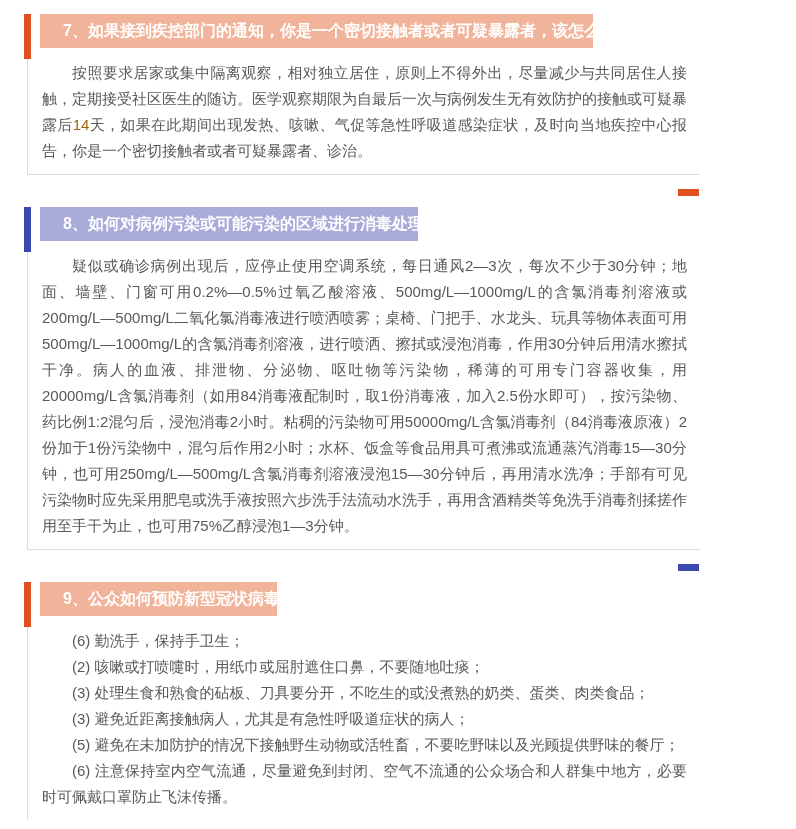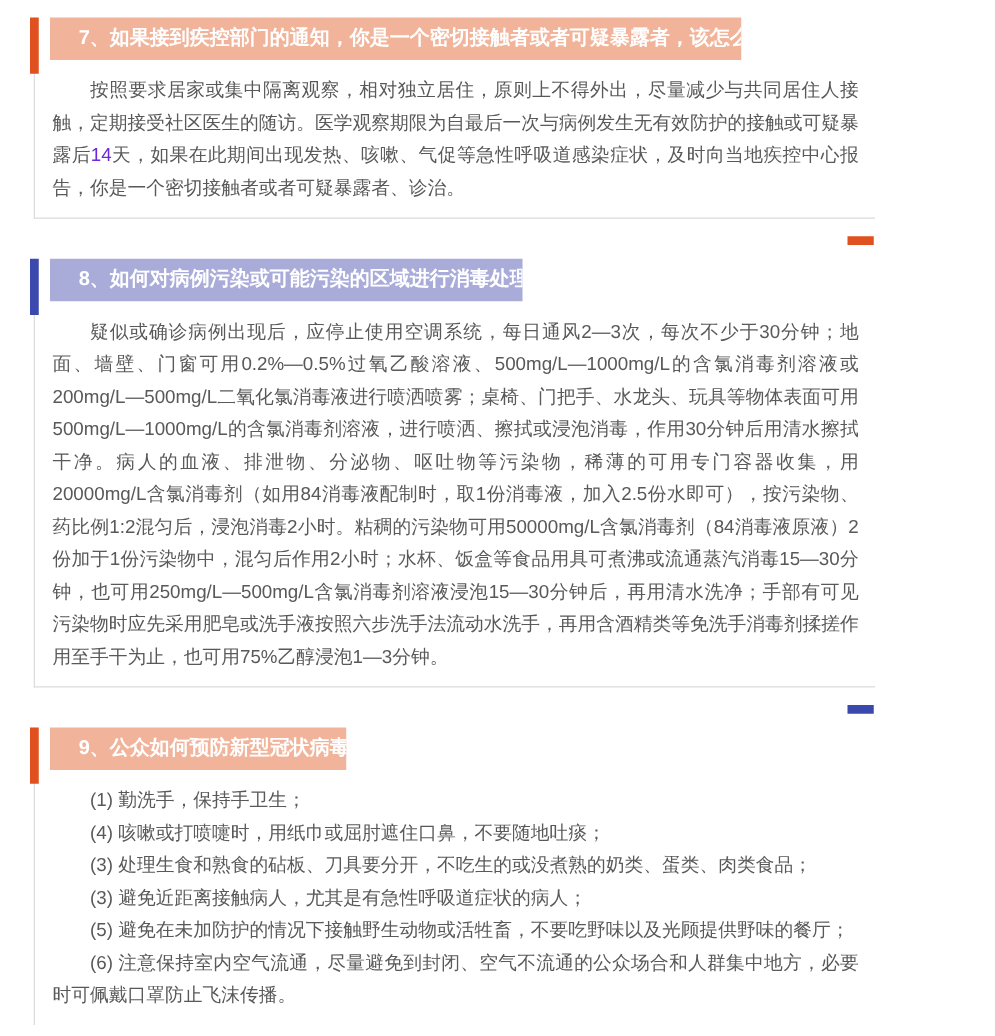--- a/index.html
+++ b/index.html
@@ -59,21 +59,21 @@
     font-size: 15px;
     line-height: 26px;
     color: #595959;
     text-align: justify;
   }
   .qa-body p {
     margin: 0;
     text-indent: 2em;
   }
   .hl {
-    color: #6d28d9;
+    color: #a16207;
   }
   .divider {
     width: 21px;
     height: 7px;
     margin: 14px 0 11px 678px;
   }
   .divider-orange { background: #e0511f; }
   .divider-blue   { background: #3b48ae; }
 </style>
 </head>
@@ -98,22 +98,22 @@
       <p>疑似或确诊病例出现后，应停止使用空调系统，每日通风2—3次，每次不少于30分钟；地面、墙壁、门窗可用0.2%—0.5%过氧乙酸溶液、500mg/L—1000mg/L的含氯消毒剂溶液或200mg/L—500mg/L二氧化氯消毒液进行喷洒喷雾；桌椅、门把手、水龙头、玩具等物体表面可用500mg/L—1000mg/L的含氯消毒剂溶液，进行喷洒、擦拭或浸泡消毒，作用30分钟后用清水擦拭干净。病人的血液、排泄物、分泌物、呕吐物等污染物，稀薄的可用专门容器收集，用20000mg/L含氯消毒剂（如用84消毒液配制时，取1份消毒液，加入2.5份水即可），按污染物、药比例1:2混匀后，浸泡消毒2小时。粘稠的污染物可用50000mg/L含氯消毒剂（84消毒液原液）2份加于1份污染物中，混匀后作用2小时；水杯、饭盒等食品用具可煮沸或流通蒸汽消毒15—30分钟，也可用250mg/L—500mg/L含氯消毒剂溶液浸泡15—30分钟后，再用清水洗净；手部有可见污染物时应先采用肥皂或洗手液按照六步洗手法流动水洗手，再用含酒精类等免洗手消毒剂揉搓作用至手干为止，也可用75%乙醇浸泡1—3分钟。</p>
     </div>
   </section>
 
   <div class="divider divider-blue"></div>
 
   <section class="qa theme-orange no-bottom">
     <div class="accent-bar"></div>
     <div class="qa-header hdr-q9">9、公众如何预防新型冠状病毒?</div>
     <div class="qa-body">
-      <p>(1) 勤洗手，保持手卫生；</p>
-      <p>(4) 咳嗽或打喷嚏时，用纸巾或屈肘遮住口鼻，不要随地吐痰；</p>
+      <p>(6) 勤洗手，保持手卫生；</p>
+      <p>(2) 咳嗽或打喷嚏时，用纸巾或屈肘遮住口鼻，不要随地吐痰；</p>
       <p>(3) 处理生食和熟食的砧板、刀具要分开，不吃生的或没煮熟的奶类、蛋类、肉类食品；</p>
       <p>(3) 避免近距离接触病人，尤其是有急性呼吸道症状的病人；</p>
       <p>(5) 避免在未加防护的情况下接触野生动物或活牲畜，不要吃野味以及光顾提供野味的餐厅；</p>
       <p>(6) 注意保持室内空气流通，尽量避免到封闭、空气不流通的公众场合和人群集中地方，必要时可佩戴口罩防止飞沫传播。</p>
     </div>
   </section>
 
 </div>
 
 </body></html>

